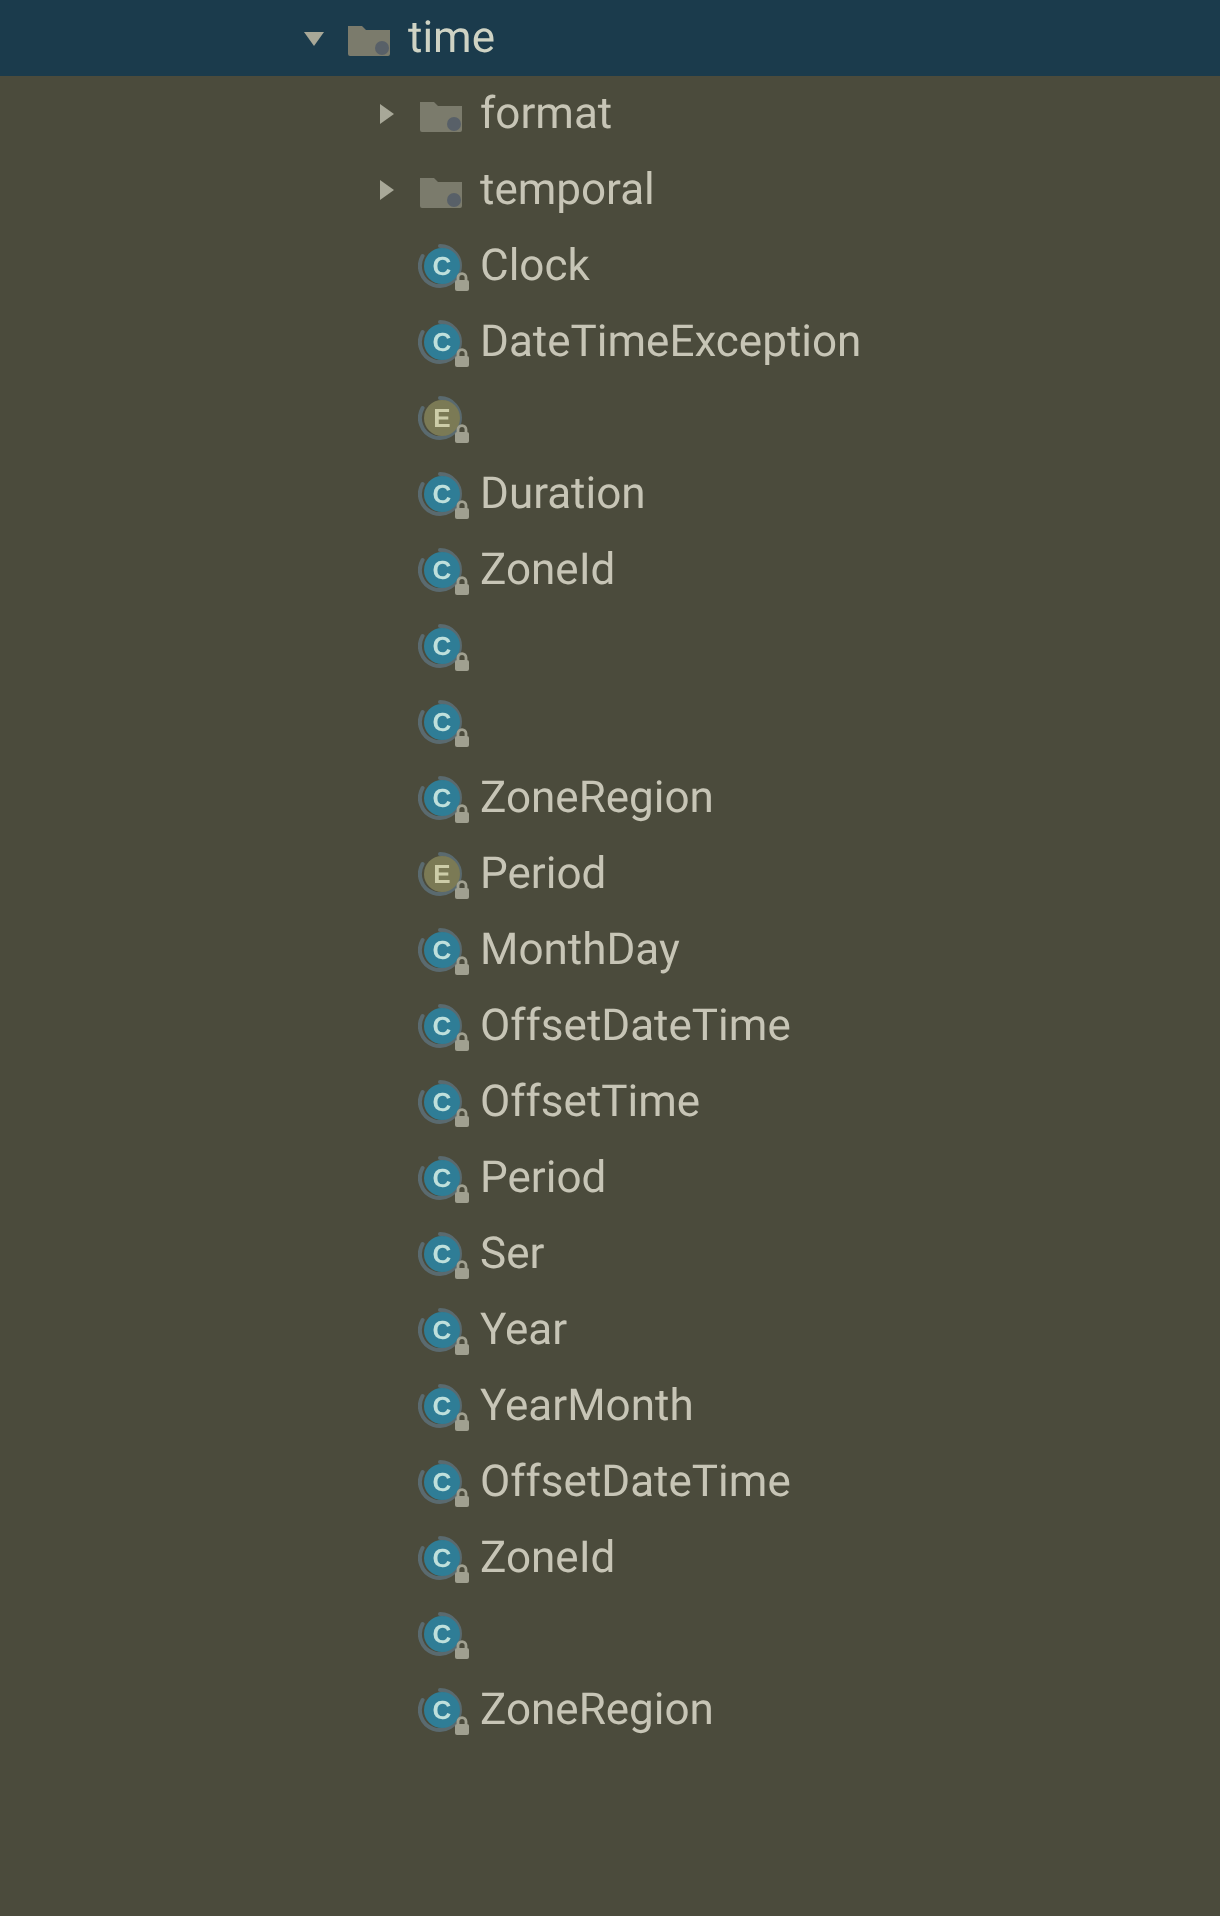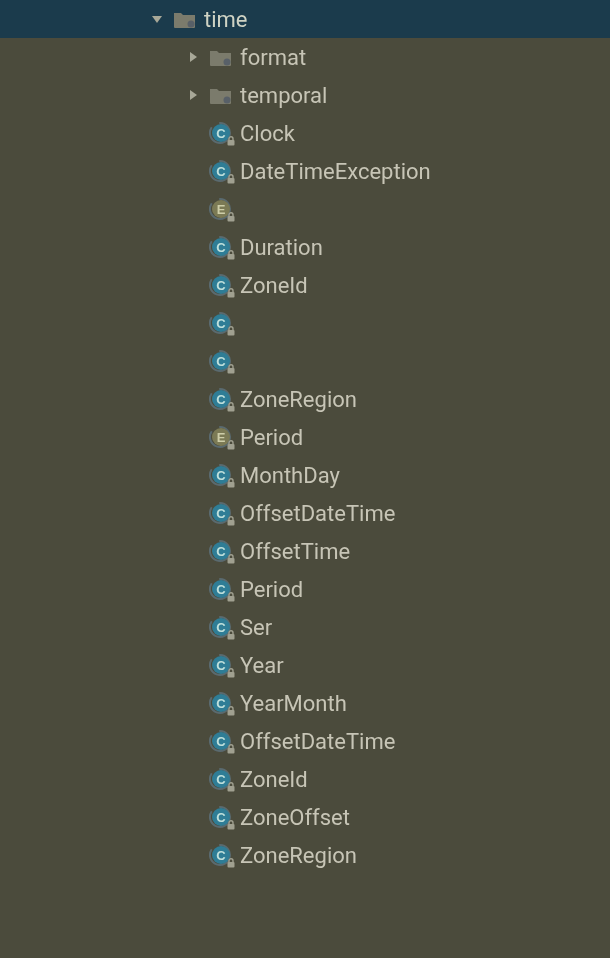--- a/index.html
+++ b/index.html
@@ -439,21 +439,20 @@
     <circle cx="12" cy="12" r="9" fill="#2f7d96"></circle>
     <text x="12" y="16.5" text-anchor="middle" font-size="13" font-weight="600" fill="#bfe0dc" font-family="Arial,sans-serif">C</text>
   </svg>
         <div class="lock-badge">
           <svg width="10" height="10" viewBox="0 0 10 10">
     <rect x="1.5" y="4" width="7" height="5.5" rx="1" fill="#a0a090"></rect>
     <path d="M3 4 v-1.2 a2 2 0 0 1 4 0 V4" stroke="#a0a090" stroke-width="1.4" fill="none"></path>
   </svg>
         </div>
       </div>
-      <span class="label">ZoneOffset</span>
     </div>
     <div class="row">
       <div class="indent" style="width: 184px;"></div>
       <div class="arrow none"></div>
       <div class="icon class-icon">
         <svg width="24" height="24" viewBox="0 0 24 24">
     <path d="M11 2 a10 10 0 1 1 -8.7 5" stroke="#5a6a6f" stroke-width="2" fill="none" stroke-linecap="round"></path>
     <circle cx="12" cy="12" r="9" fill="#2f7d96"></circle>
     <text x="12" y="16.5" text-anchor="middle" font-size="13" font-weight="600" fill="#bfe0dc" font-family="Arial,sans-serif">C</text>
   </svg>

